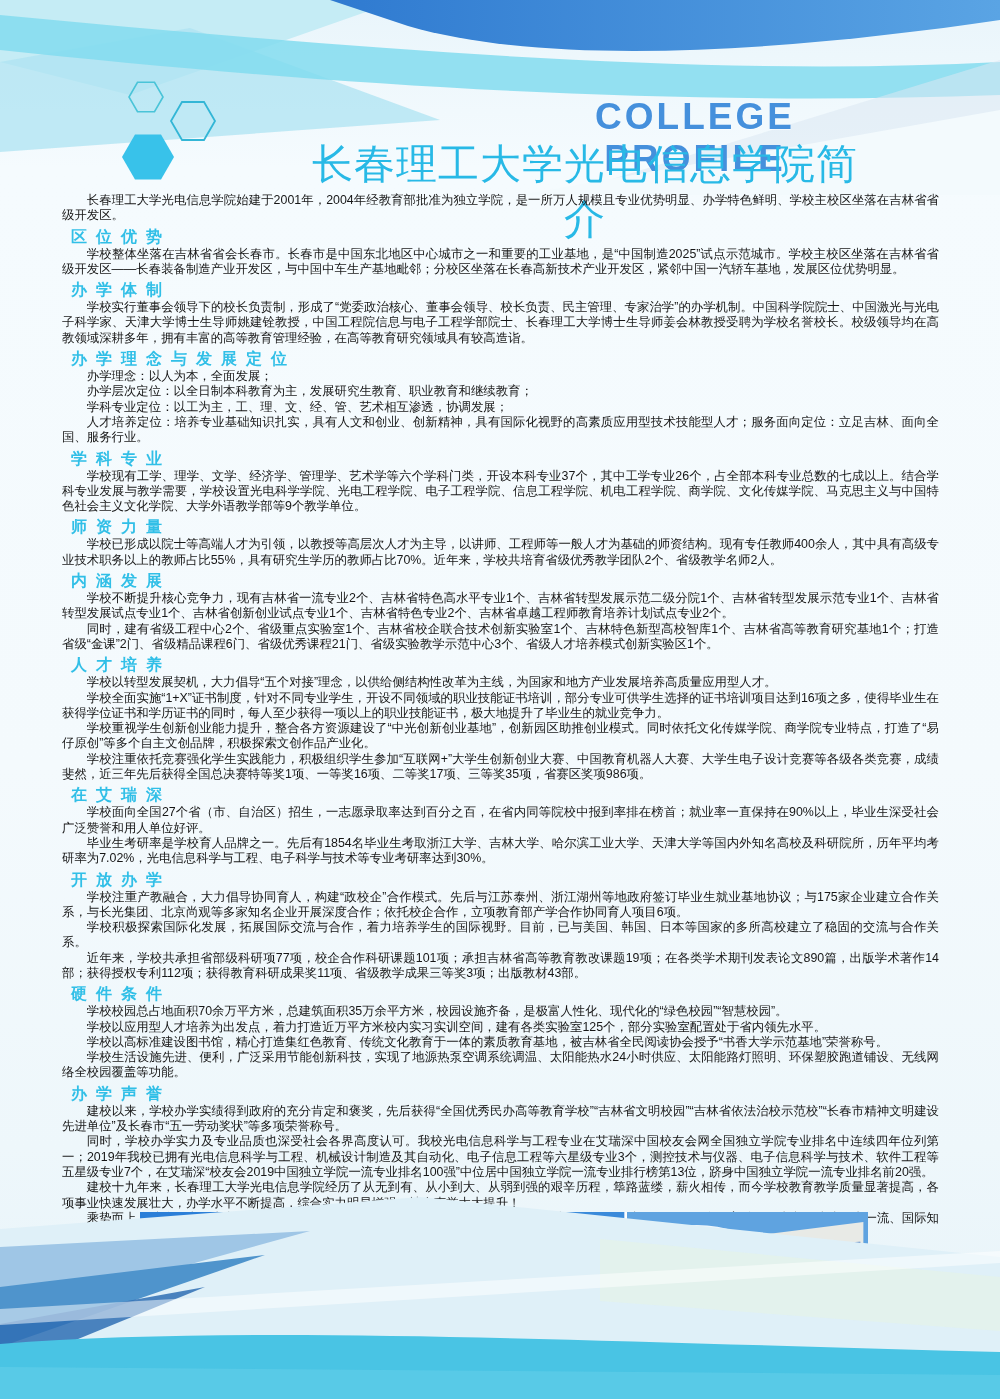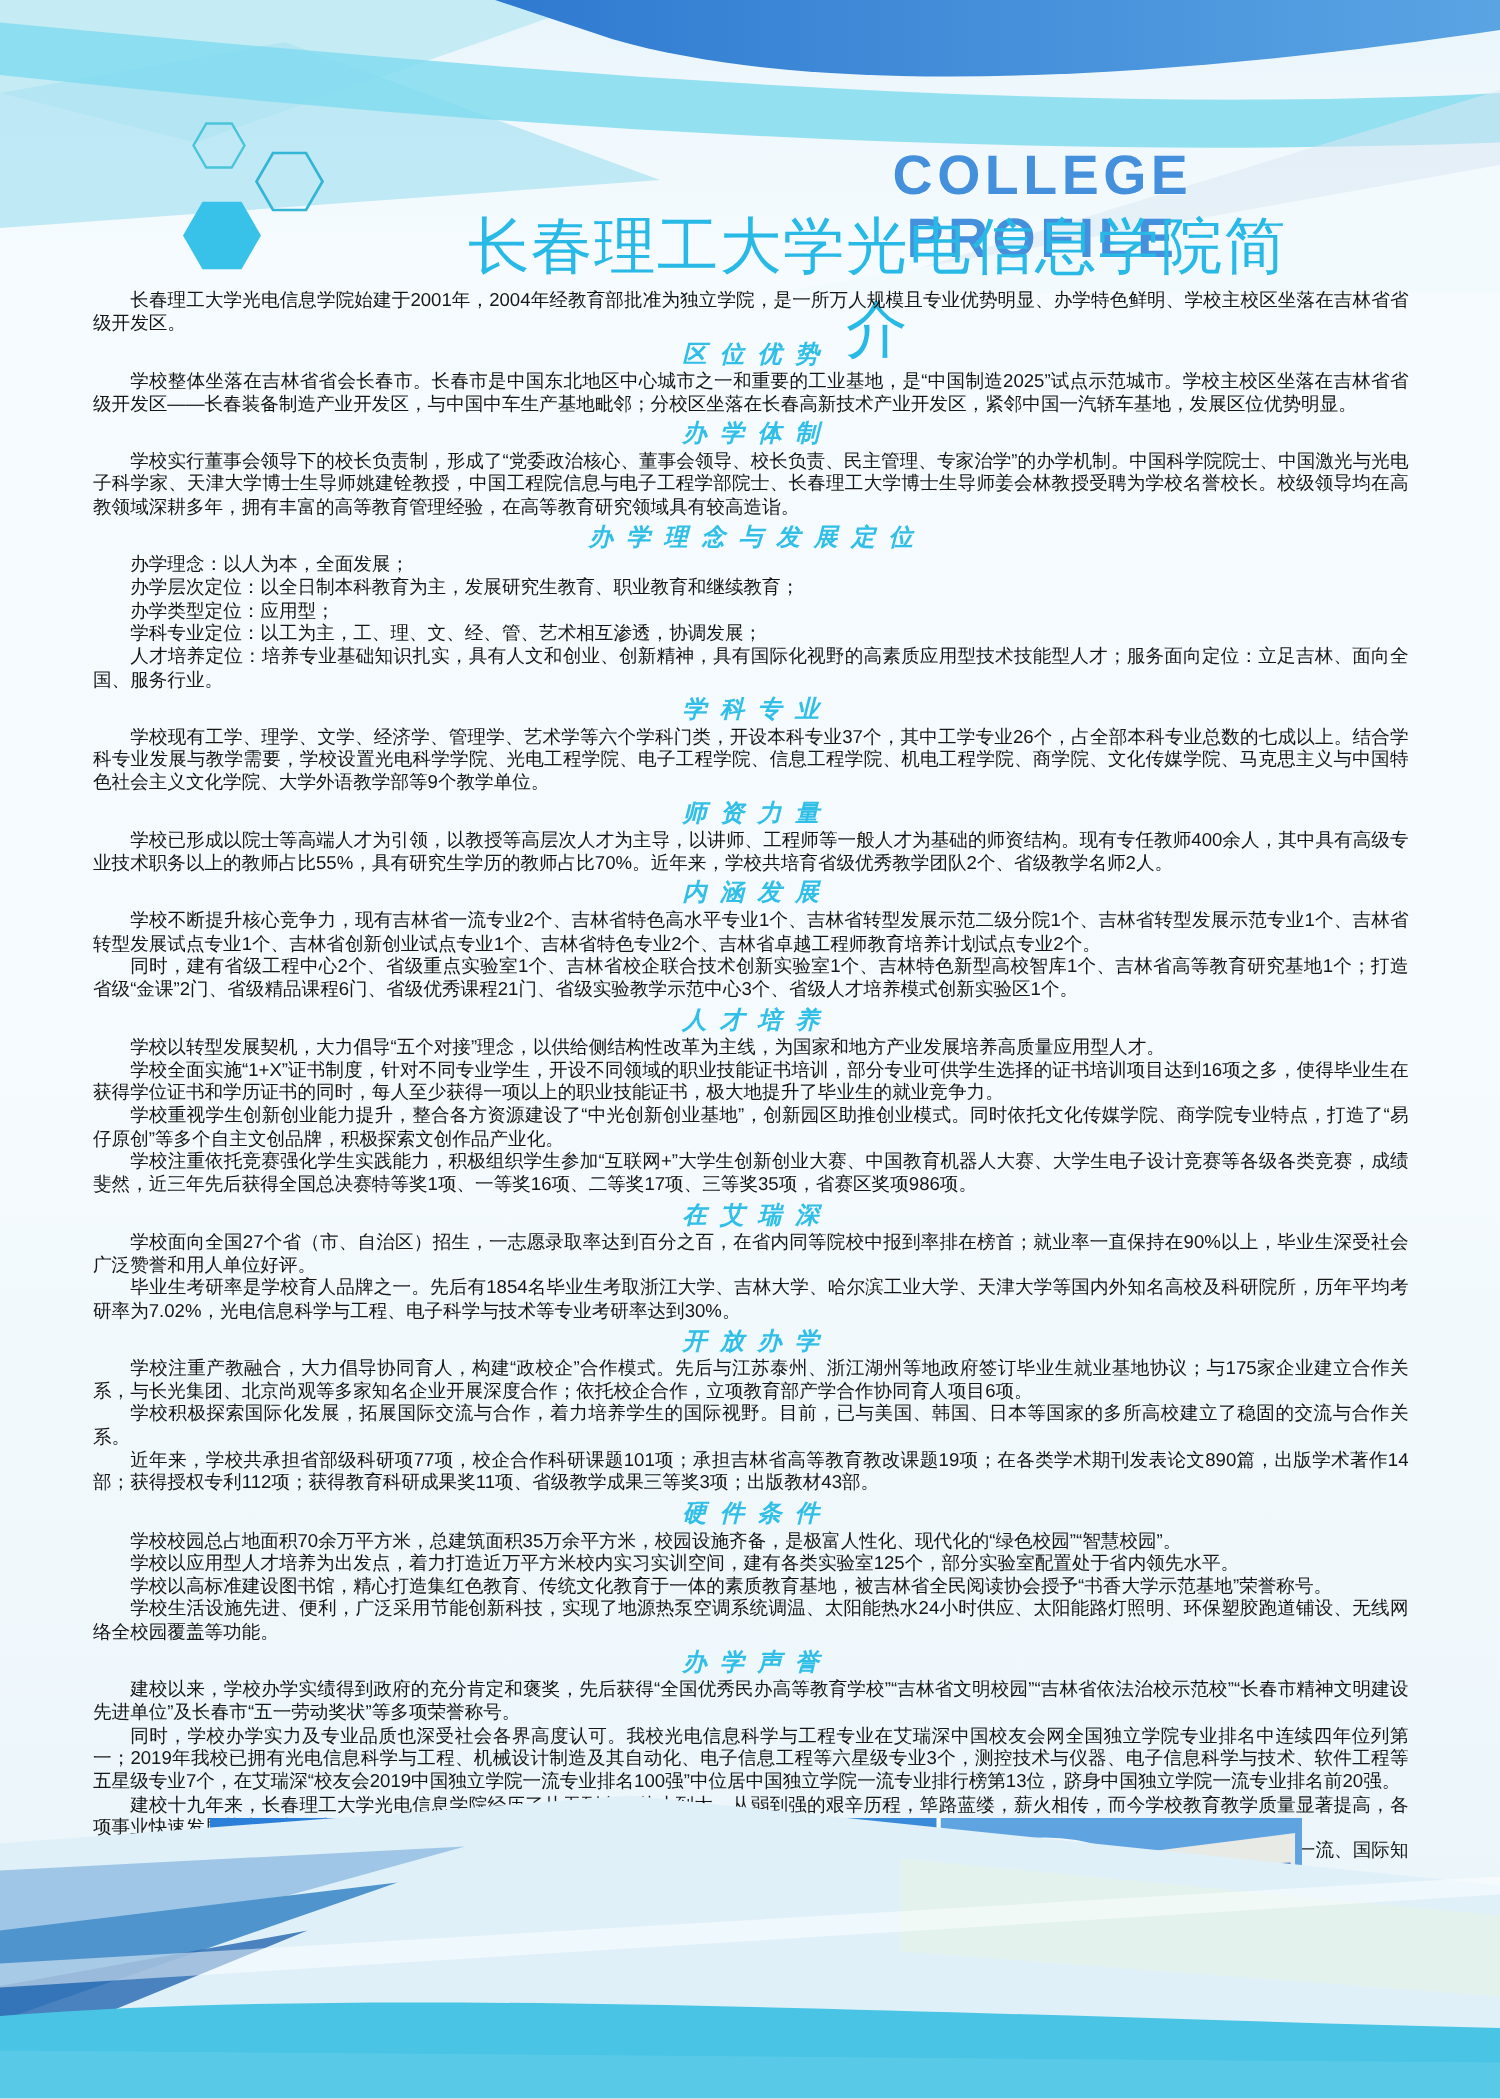--- a/index.html
+++ b/index.html
@@ -20,22 +20,22 @@
   .title-zh{
     position:absolute;left:295px;top:137px;width:580px;text-align:center;
     font-size:41px;font-weight:normal;letter-spacing:1px;color:#28b9e6;
   }
   .content{
     position:absolute;left:62px;top:193px;width:877px;color:#161616;
     font-size:12.4px;line-height:15.3px;text-align:justify;
   }
   .para{margin:0;text-indent:2em;}
   .sec-title{
-    margin:3px 0 1px;text-align:center;font-size:16px;line-height:19px;
-    font-weight:bold;font-style:italic;letter-spacing:9px;padding-left:9px;color:#31bfe7;
+    margin:3px 0 1px;font-size:16px;line-height:19px;
+    font-weight:bold;letter-spacing:9px;padding-left:9px;color:#31bfe7;
   }
   .photo-strip{
     position:absolute;left:140px;top:1212px;width:728px;height:141px;
     display:flex;gap:2px;background:#fff;
   }
   .photo{flex:1;display:block;}
 </style>
 </head>
 <body>
 
@@ -69,21 +69,20 @@
   <div class="content">
     <p class="para">长春理工大学光电信息学院始建于2001年，2004年经教育部批准为独立学院，是一所万人规模且专业优势明显、办学特色鲜明、学校主校区坐落在吉林省省级开发区。</p>
     <div>
         <h2 class="sec-title">区位优势</h2>
         <p class="para">学校整体坐落在吉林省省会长春市。长春市是中国东北地区中心城市之一和重要的工业基地，是“中国制造2025”试点示范城市。学校主校区坐落在吉林省省级开发区——长春装备制造产业开发区，与中国中车生产基地毗邻；分校区坐落在长春高新技术产业开发区，紧邻中国一汽轿车基地，发展区位优势明显。</p>
         <h2 class="sec-title">办学体制</h2>
         <p class="para">学校实行董事会领导下的校长负责制，形成了“党委政治核心、董事会领导、校长负责、民主管理、专家治学”的办学机制。中国科学院院士、中国激光与光电子科学家、天津大学博士生导师姚建铨教授，中国工程院信息与电子工程学部院士、长春理工大学博士生导师姜会林教授受聘为学校名誉校长。校级领导均在高教领域深耕多年，拥有丰富的高等教育管理经验，在高等教育研究领域具有较高造诣。</p>
         <h2 class="sec-title">办学理念与发展定位</h2>
         <p class="para">办学理念：以人为本，全面发展；</p>
         <p class="para">办学层次定位：以全日制本科教育为主，发展研究生教育、职业教育和继续教育；</p>
-        <p class="para">办学类型定位：应用型；</p>
         <p class="para">学科专业定位：以工为主，工、理、文、经、管、艺术相互渗透，协调发展；</p>
         <p class="para">人才培养定位：培养专业基础知识扎实，具有人文和创业、创新精神，具有国际化视野的高素质应用型技术技能型人才；服务面向定位：立足吉林、面向全国、服务行业。</p>
         <h2 class="sec-title">学科专业</h2>
         <p class="para">学校现有工学、理学、文学、经济学、管理学、艺术学等六个学科门类，开设本科专业37个，其中工学专业26个，占全部本科专业总数的七成以上。结合学科专业发展与教学需要，学校设置光电科学学院、光电工程学院、电子工程学院、信息工程学院、机电工程学院、商学院、文化传媒学院、马克思主义与中国特色社会主义文化学院、大学外语教学部等9个教学单位。</p>
         <h2 class="sec-title">师资力量</h2>
         <p class="para">学校已形成以院士等高端人才为引领，以教授等高层次人才为主导，以讲师、工程师等一般人才为基础的师资结构。现有专任教师400余人，其中具有高级专业技术职务以上的教师占比55%，具有研究生学历的教师占比70%。近年来，学校共培育省级优秀教学团队2个、省级教学名师2人。</p>
         <h2 class="sec-title">内涵发展</h2>
         <p class="para">学校不断提升核心竞争力，现有吉林省一流专业2个、吉林省特色高水平专业1个、吉林省转型发展示范二级分院1个、吉林省转型发展示范专业1个、吉林省转型发展试点专业1个、吉林省创新创业试点专业1个、吉林省特色专业2个、吉林省卓越工程师教育培养计划试点专业2个。</p>
         <p class="para">同时，建有省级工程中心2个、省级重点实验室1个、吉林省校企联合技术创新实验室1个、吉林特色新型高校智库1个、吉林省高等教育研究基地1个；打造省级“金课”2门、省级精品课程6门、省级优秀课程21门、省级实验教学示范中心3个、省级人才培养模式创新实验区1个。</p>
         <h2 class="sec-title">人才培养</h2>

